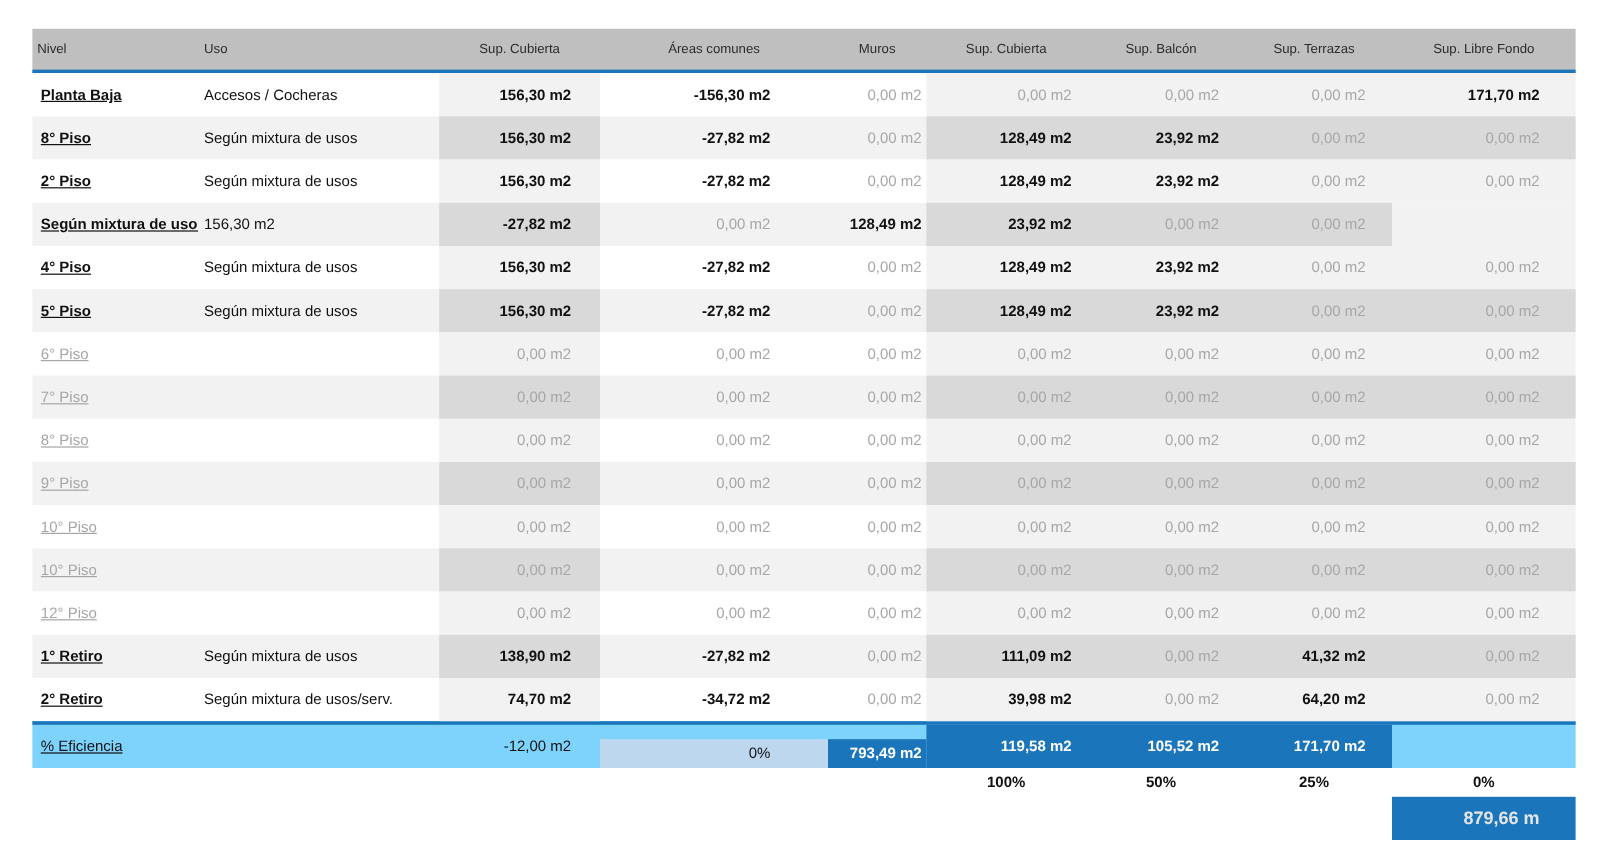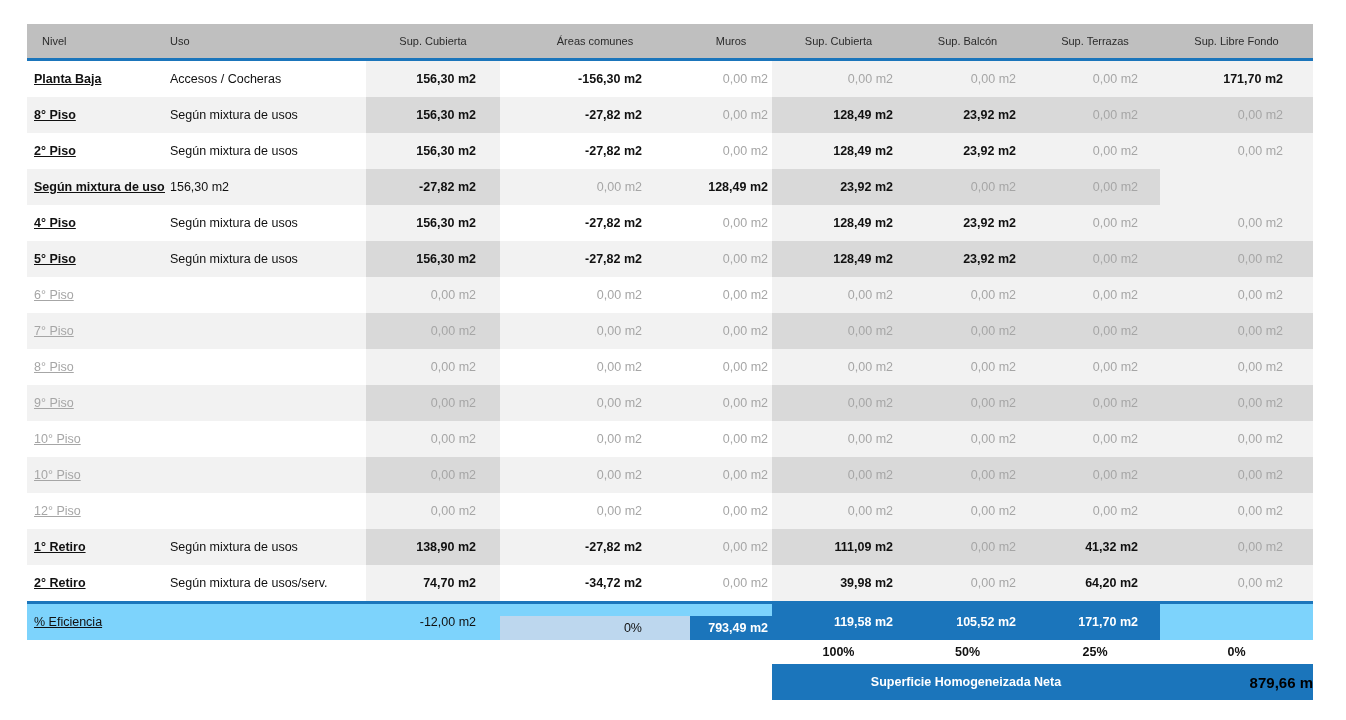--- a/index.html
+++ b/index.html
@@ -3,21 +3,21 @@
 <meta charset="utf-8">
 <style>
   html,body{margin:0;padding:0;background:#ffffff;}
   body{font-family:"Liberation Sans", sans-serif;}
   .sheet{position:relative;width:1346px;height:720px;background:#fff;overflow:hidden;}
   .tbl{position:absolute;left:27px;top:24px;width:1286px;}
   .grid-row{display:grid;grid-template-columns:138px 201px 134px 190px 82px 133px 125px 130px 153px;box-sizing:border-box;}
   
   .header-row{height:37px;background:var(--header-gray);border-bottom:3px solid var(--accent);}
   .hcell{display:flex;align-items:center;justify-content:center;font-size:11px;color:#2b2b2b;}
-  .hcell:nth-child(1){justify-content:flex-start;padding-left:15px;}
+  .hcell:nth-child(1){justify-content:flex-start;padding-left:4px;}
   .hcell:nth-child(2){justify-content:flex-start;padding-left:5px;}
   
   .row{height:36px;background:#ffffff;}
   .row.stripe{background:var(--stripe);}
   .cell{display:flex;align-items:center;font-size:12.5px;color:#111;overflow:hidden;white-space:nowrap;}
   .cell:nth-child(1){font-weight:bold;padding-left:7px;text-decoration:underline;}
   .cell:nth-child(2){padding-left:5px;}
   .cell:nth-child(n+3){justify-content:flex-end;font-weight:bold;}
   .cell:nth-child(3){padding-right:24px;}
   .cell:nth-child(4){padding-right:48px;}
@@ -35,21 +35,21 @@
   .eff-row .cell{font-weight:normal;}
   .eff-row .cell:nth-child(4),.eff-row .cell:nth-child(5){background:var(--accent-light);margin-top:12px;}
   .eff-row .cell:nth-child(5){font-weight:bold;}
   .eff-row .cell.total{background:var(--accent);color:#fff;font-weight:bold;}
   
   .pct-row{height:24px;background:#fff;}
   .pct-row .cell{justify-content:center;font-weight:bold;padding:0;}
   
   .foot-row{height:36px;background:#fff;}
   .foot-label{grid-column:6/9;display:flex;align-items:center;justify-content:center;background:var(--accent);color:#fff;font-weight:bold;font-size:12.5px;}
-  .foot-value{grid-column:9/10;display:flex;align-items:center;justify-content:flex-end;background:var(--accent);color:#000000;font-weight:bold;font-size:15px;box-sizing:border-box;}
+  .foot-value{grid-column:9/10;display:flex;align-items:center;justify-content:flex-end;background:var(--accent);color:#e5e5e5;font-weight:bold;font-size:15px;padding-right:30px;box-sizing:border-box;}
 </style>
 </head>
 <body>
 
 <div class="sheet">
   <div class="tbl">
 
     <div class="grid-row header-row">
       <div class="hcell">Nivel</div>
       <div class="hcell">Uso</div>
@@ -246,18 +246,17 @@
       <div class="cell"></div>
       <div class="cell"></div>
       <div class="cell"></div>
       <div class="cell">100%</div>
       <div class="cell">50%</div>
       <div class="cell">25%</div>
       <div class="cell">0%</div>
     </div>
 
     <div class="grid-row foot-row">
-      <div class="foot-label">Superficie Homogeneizada Neta</div>
       <div class="foot-value">879,66 m</div>
     </div>
 
   </div>
 </div>
 
 </body></html>

